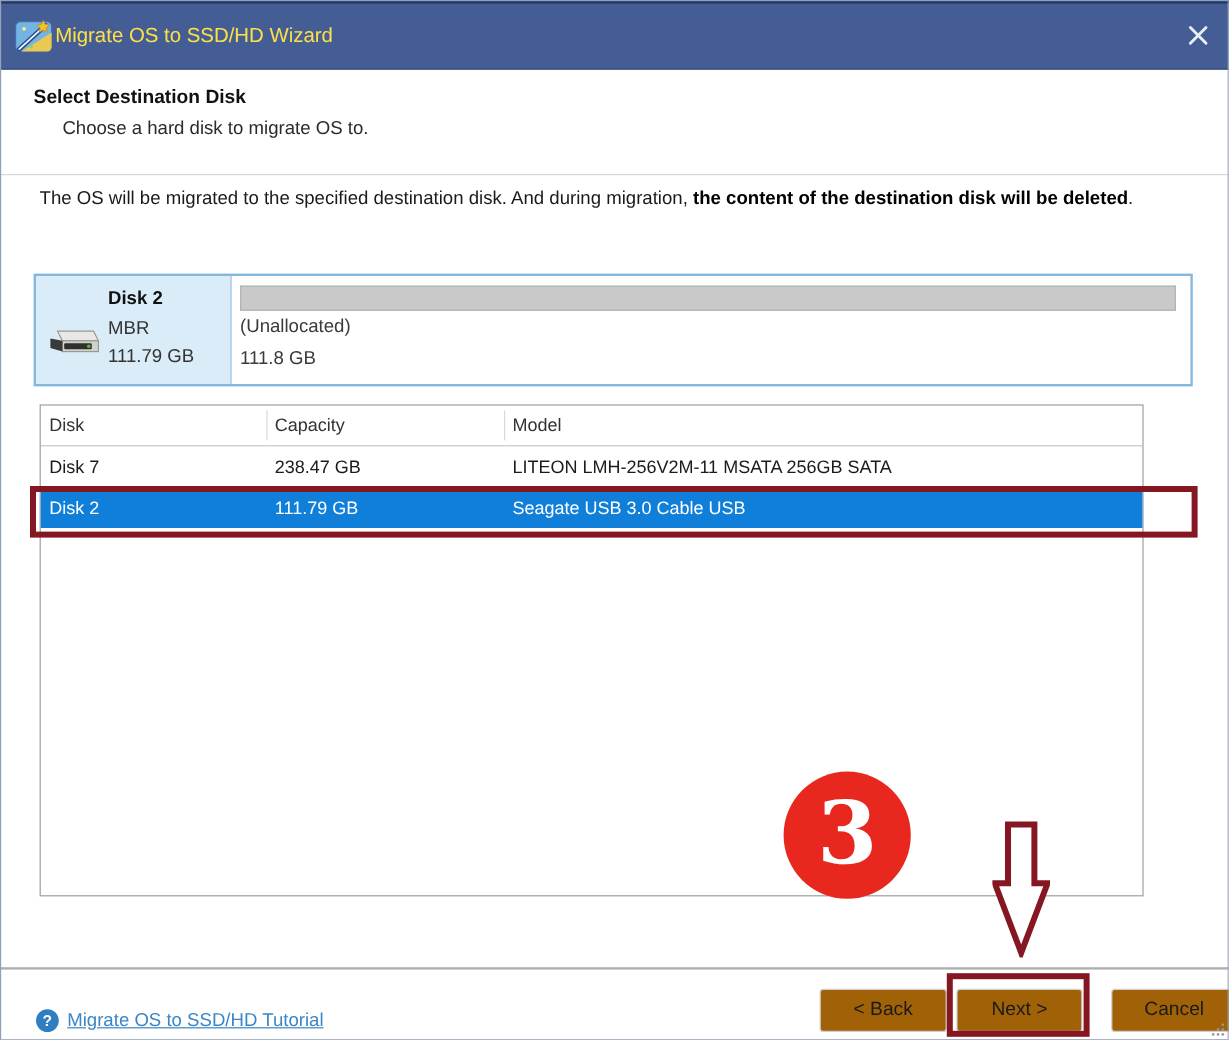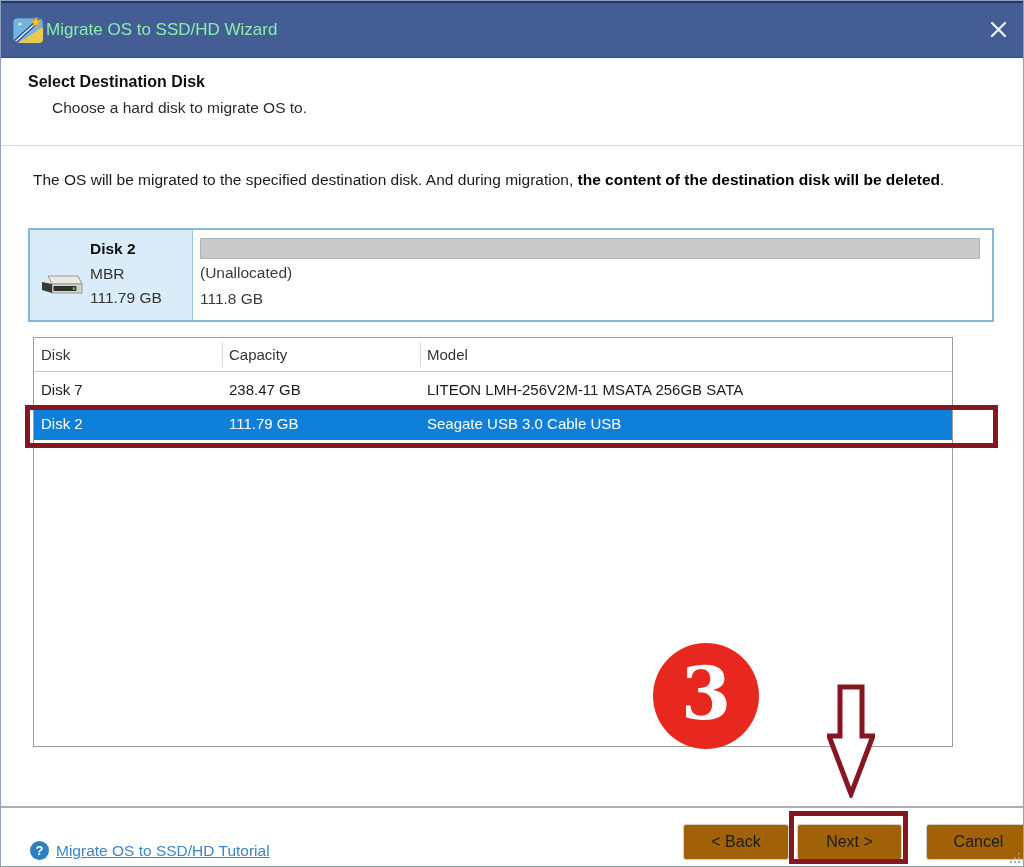--- a/index.html
+++ b/index.html
@@ -6,31 +6,31 @@
   body{width:1024px;height:867px;position:relative;background:#ffffff;
        font-family:"Liberation Sans",sans-serif;overflow:hidden;}
   .frame{position:absolute;inset:0;border:1px solid #93a1b8;pointer-events:none;z-index:40;}
 
   
   .topstrip{position:absolute;top:0;left:0;right:0;height:3px;background:#1d3766;z-index:3;}
   .titlebar{position:absolute;top:0;left:0;right:0;height:57px;background:#455d95;
             border-bottom:1px solid #32497e;z-index:2;}
   .app-icon{position:absolute;left:12px;top:15px;width:32px;height:30px;}
   .title-text{position:absolute;left:46px;top:0;height:57px;line-height:60px;
-              color:#86efac;font-size:17px;}
+              color:#fde047;font-size:17px;}
   .close-btn{position:absolute;right:8px;top:12px;width:36px;height:34px;display:flex;
              align-items:center;justify-content:center;cursor:pointer;}
 
   
   .header-title{position:absolute;left:28px;top:73px;font-size:16px;font-weight:bold;color:#111;}
   .header-sub{position:absolute;left:52px;top:99px;font-size:15.5px;color:#2b2b2b;}
   .header-rule{position:absolute;left:0;right:0;top:145px;height:1px;background:#d8d8d8;}
 
   
-  .warning{position:absolute;left:33px;top:166px;width:958px;font-size:15.5px;
+  .warning{position:absolute;left:33px;top:152px;width:958px;font-size:15.5px;
            line-height:27px;color:#1a1a1a;}
   .warning b{font-weight:bold;color:#000;}
 
   
   .disk-panel{position:absolute;left:28px;top:228px;width:966px;height:94px;
               border:2px solid #85b8dd;background:#fff;box-sizing:border-box;}
   .disk-panel .left-cell{position:absolute;left:0;top:0;bottom:0;width:162px;
               background:#d9ecf8;border-right:1px solid #9cc6e4;}
   .dp-name{position:absolute;left:60px;top:10px;font-size:15.5px;font-weight:bold;color:#111;}
   .dp-style{position:absolute;left:60px;top:35px;font-size:15.5px;color:#333;}

